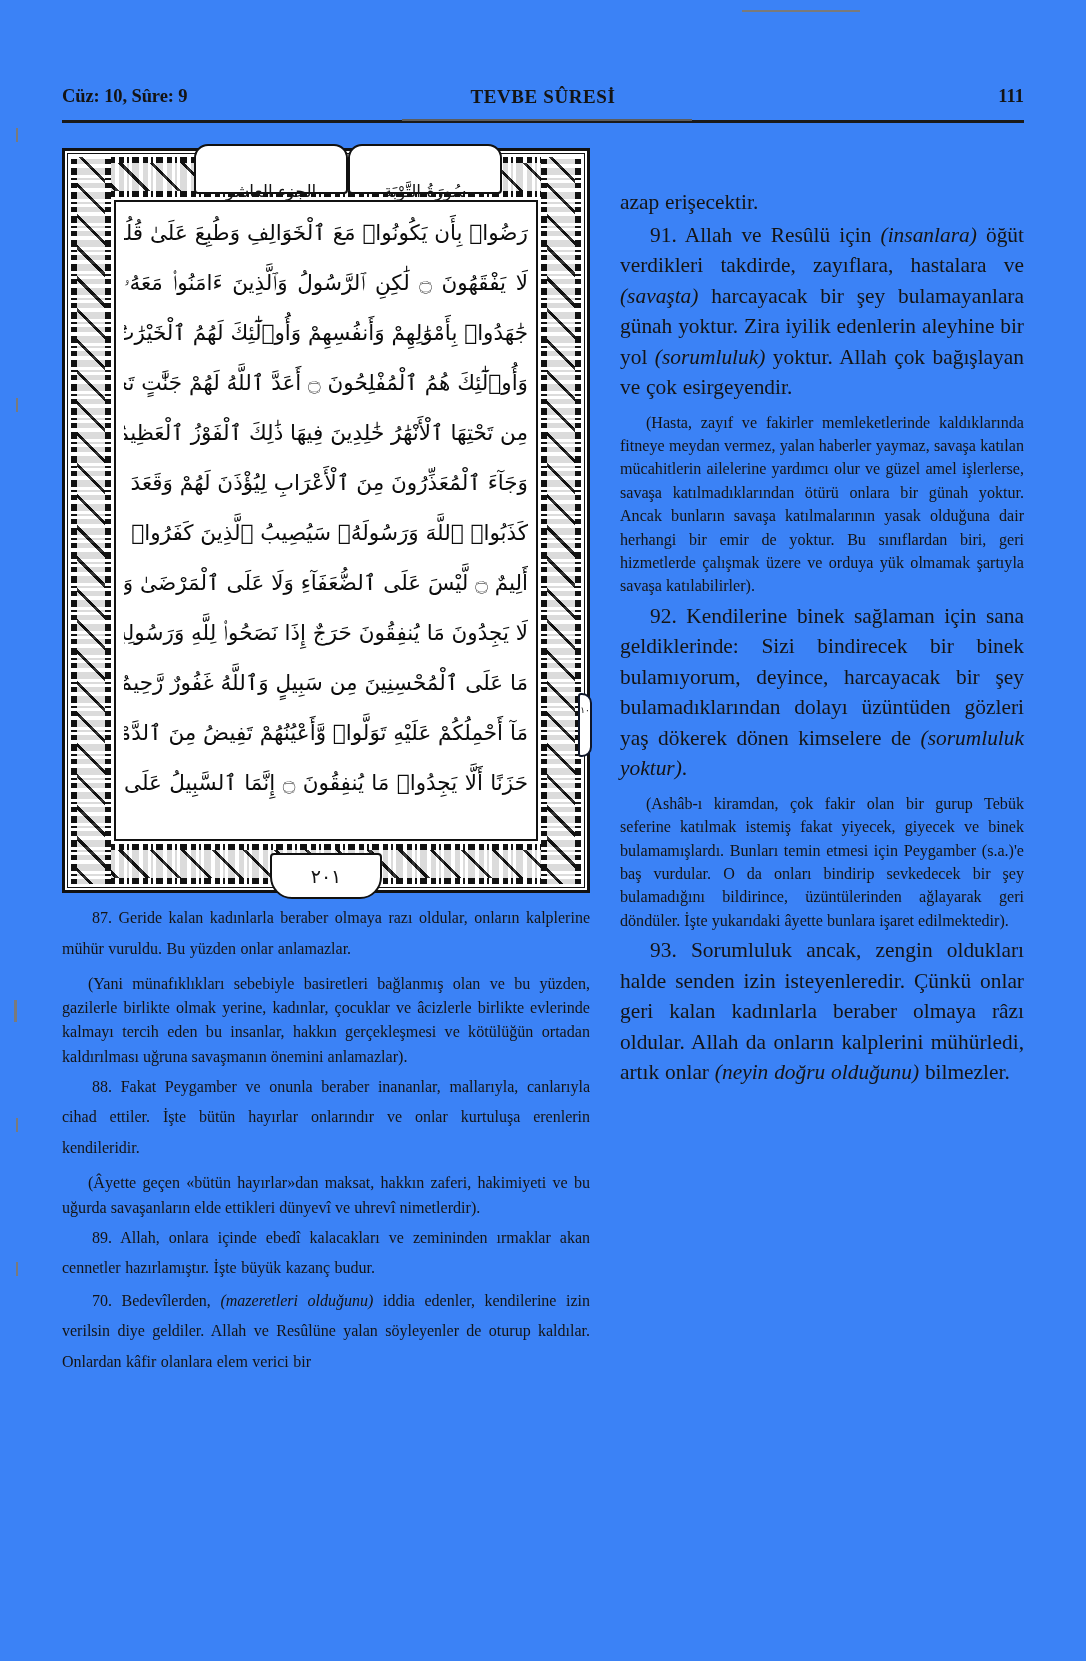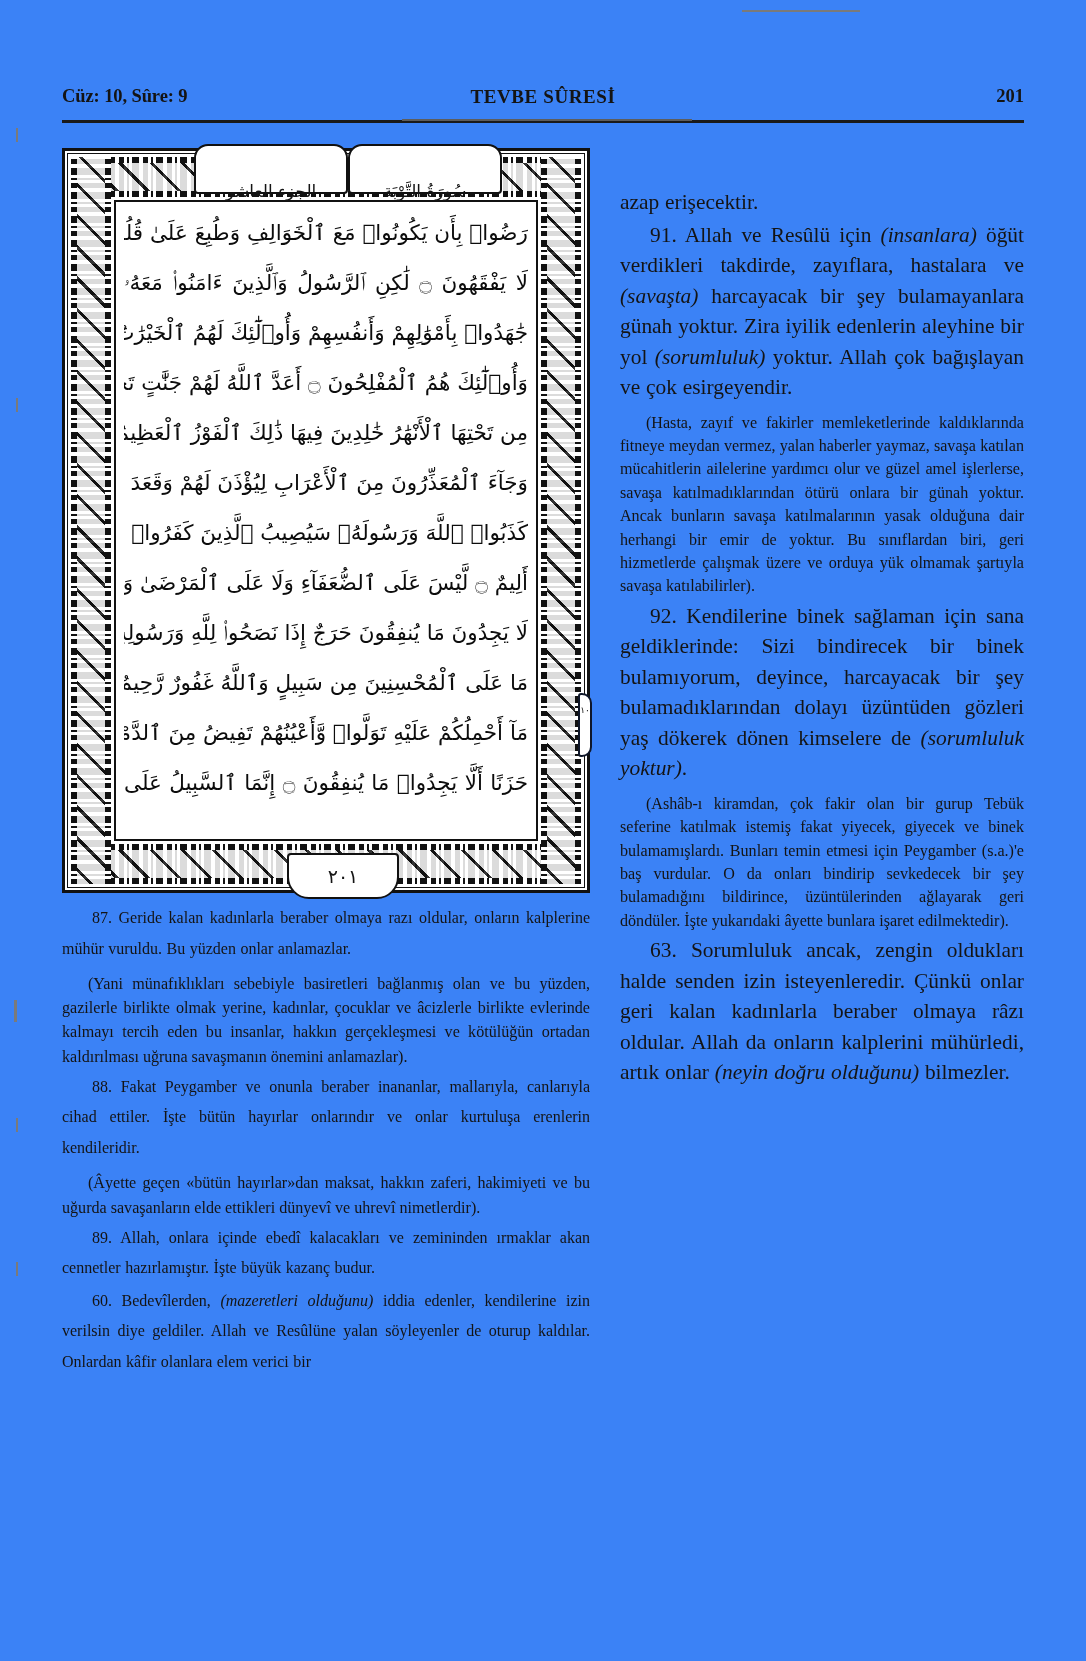--- a/index.html
+++ b/index.html
@@ -190,21 +190,21 @@
     font-family: "DejaVu Sans", sans-serif;
     font-size: 17px;
     direction: rtl;
     white-space: nowrap;
     margin-top: 44px;
   }
 
   
   .cartouche-page {
     position: absolute;
-    left: 225px;
+    left: 208px;
     bottom: -6px;
     width: 108px;
     height: 42px;
     background: #fff;
     border: 2px solid #111;
     border-radius: 4px 4px 22px 22px;
     display: flex;
     align-items: center;
     justify-content: center;
     z-index: 4;
@@ -290,21 +290,21 @@
   <div class="scanmark" style="left:742px;top:10px;width:118px;height:2px;"></div>
   <div class="scanmark" style="left:16px;top:128px;width:2px;height:14px;"></div>
   <div class="scanmark" style="left:16px;top:398px;width:2px;height:14px;"></div>
   <div class="scanmark" style="left:14px;top:1000px;width:3px;height:22px;"></div>
   <div class="scanmark" style="left:16px;top:1118px;width:2px;height:14px;"></div>
   <div class="scanmark" style="left:16px;top:1262px;width:2px;height:14px;"></div>
 
   <div class="header">
     <div class="header-left">Cüz: 10, Sûre: 9</div>
     <div class="header-center">TEVBE SÛRESİ</div>
-    <div class="header-right">201</div>
+    <div class="header-right">111</div>
   </div>
   <div class="header-rule"></div>
 
   <div class="col col-left">
 
     <div class="mushaf">
       <div class="mushaf-outer"></div>
       <div class="mushaf-outer2"></div>
 
       <div class="orn orn-top"></div>
@@ -342,28 +342,28 @@
         <span>٢٠١</span>
       </div>
     </div>
 
     <div id="left-blocks">
         <p class="verse"><span class="num">87.</span><span> Geride kalan kadınlarla beraber olmaya razı oldular, onların kalplerine mühür vuruldu. Bu yüzden onlar anlamazlar.</span></p>
         <p class="note">(Yani münafıklıkları sebebiyle basiretleri bağlanmış olan ve bu yüzden, gazilerle birlikte olmak yerine, kadınlar, çocuklar ve âcizlerle birlikte evlerinde kalmayı tercih eden bu insanlar, hakkın gerçekleşmesi ve kötülüğün ortadan kaldırılması uğruna savaşmanın önemini anlamazlar).</p>
         <p class="verse"><span class="num">88.</span><span> Fakat Peygamber ve onunla beraber inananlar, mallarıyla, canlarıyla cihad ettiler. İşte bütün hayırlar onlarındır ve onlar kurtuluşa erenlerin kendileridir.</span></p>
         <p class="note">(Âyette geçen «bütün hayırlar»dan maksat, hakkın zaferi, hakimiyeti ve bu uğurda savaşanların elde ettikleri dünyevî ve uhrevî nimetlerdir).</p>
         <p class="verse"><span class="num">89.</span><span> Allah, onlara içinde ebedî kalacakları ve zemininden ırmaklar akan cennetler hazırlamıştır. İşte büyük kazanç budur.</span></p>
-        <p class="verse"><span class="num">60.</span><span> Bedevîlerden, </span><em>(mazeretleri olduğunu)</em><span> iddia edenler, kendilerine izin verilsin diye geldiler. Allah ve Resûlüne yalan söyleyenler de oturup kaldılar. Onlardan kâfir olanlara elem verici bir</span></p>
+        <p class="verse"><span class="num">70.</span><span> Bedevîlerden, </span><em>(mazeretleri olduğunu)</em><span> iddia edenler, kendilerine izin verilsin diye geldiler. Allah ve Resûlüne yalan söyleyenler de oturup kaldılar. Onlardan kâfir olanlara elem verici bir</span></p>
       </div>
   </div>
 
   <div class="col col-right">
     <div id="right-blocks">
         <p class="verse run-on">azap erişecektir.</p>
         <p class="verse"><span class="num">91.</span><span> Allah ve Resûlü için </span><em>(insanlara)</em><span> öğüt verdikleri takdirde, zayıflara, hastalara ve </span><em>(savaşta)</em><span> harcayacak bir şey bulamayanlara günah yoktur. Zira iyilik edenlerin aleyhine bir yol </span><em>(sorumluluk)</em><span> yoktur. Allah çok bağışlayan ve çok esirgeyendir.</span></p>
         <p class="note">(Hasta, zayıf ve fakirler memleketlerinde kaldıklarında fitneye meydan vermez, yalan haberler yaymaz, savaşa katılan mücahitlerin ailelerine yardımcı olur ve güzel amel işlerlerse, savaşa katılmadıklarından ötürü onlara bir günah yoktur. Ancak bunların savaşa katılmalarının yasak olduğuna dair herhangi bir emir de yoktur. Bu sınıflardan biri, geri hizmetlerde çalışmak üzere ve orduya yük olmamak şartıyla savaşa katılabilirler).</p>
         <p class="verse"><span class="num">92.</span><span> Kendilerine binek sağlaman için sana geldiklerinde: Sizi bindirecek bir binek bulamıyorum, deyince, harcayacak bir şey bulamadıklarından dolayı üzüntüden gözleri yaş dökerek dönen kimselere de </span><em>(sorumluluk yoktur)</em><span>.</span></p>
         <p class="note">(Ashâb-ı kiramdan, çok fakir olan bir gurup Tebük seferine katılmak istemiş fakat yiyecek, giyecek ve binek bulamamışlardı. Bunları temin etmesi için Peygamber (s.a.)'e baş vurdular. O da onları bindirip sevkedecek bir şey bulamadığını bildirince, üzüntülerinden ağlayarak geri döndüler. İşte yukarıdaki âyette bunlara işaret edilmektedir).</p>
-        <p class="verse"><span class="num">63.</span><span> Sorumluluk ancak, zengin oldukları halde senden izin isteyenleredir. Çünkü onlar geri kalan kadınlarla beraber olmaya râzı oldular. Allah da onların kalplerini mühürledi, artık onlar </span><em>(neyin doğru olduğunu)</em><span> bilmezler.</span></p>
+        <p class="verse"><span class="num">93.</span><span> Sorumluluk ancak, zengin oldukları halde senden izin isteyenleredir. Çünkü onlar geri kalan kadınlarla beraber olmaya râzı oldular. Allah da onların kalplerini mühürledi, artık onlar </span><em>(neyin doğru olduğunu)</em><span> bilmezler.</span></p>
       </div>
   </div>
 
 </div>
 
 </body></html>

